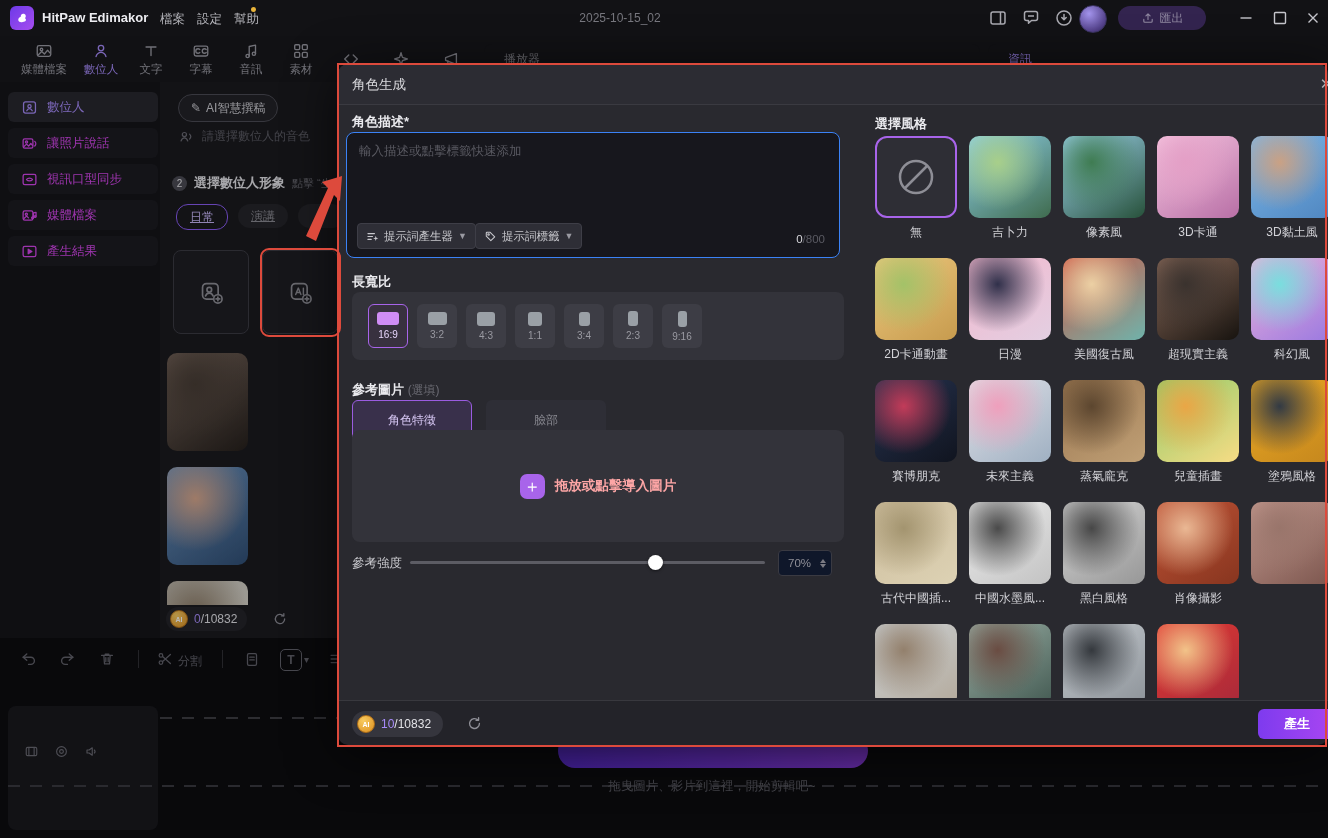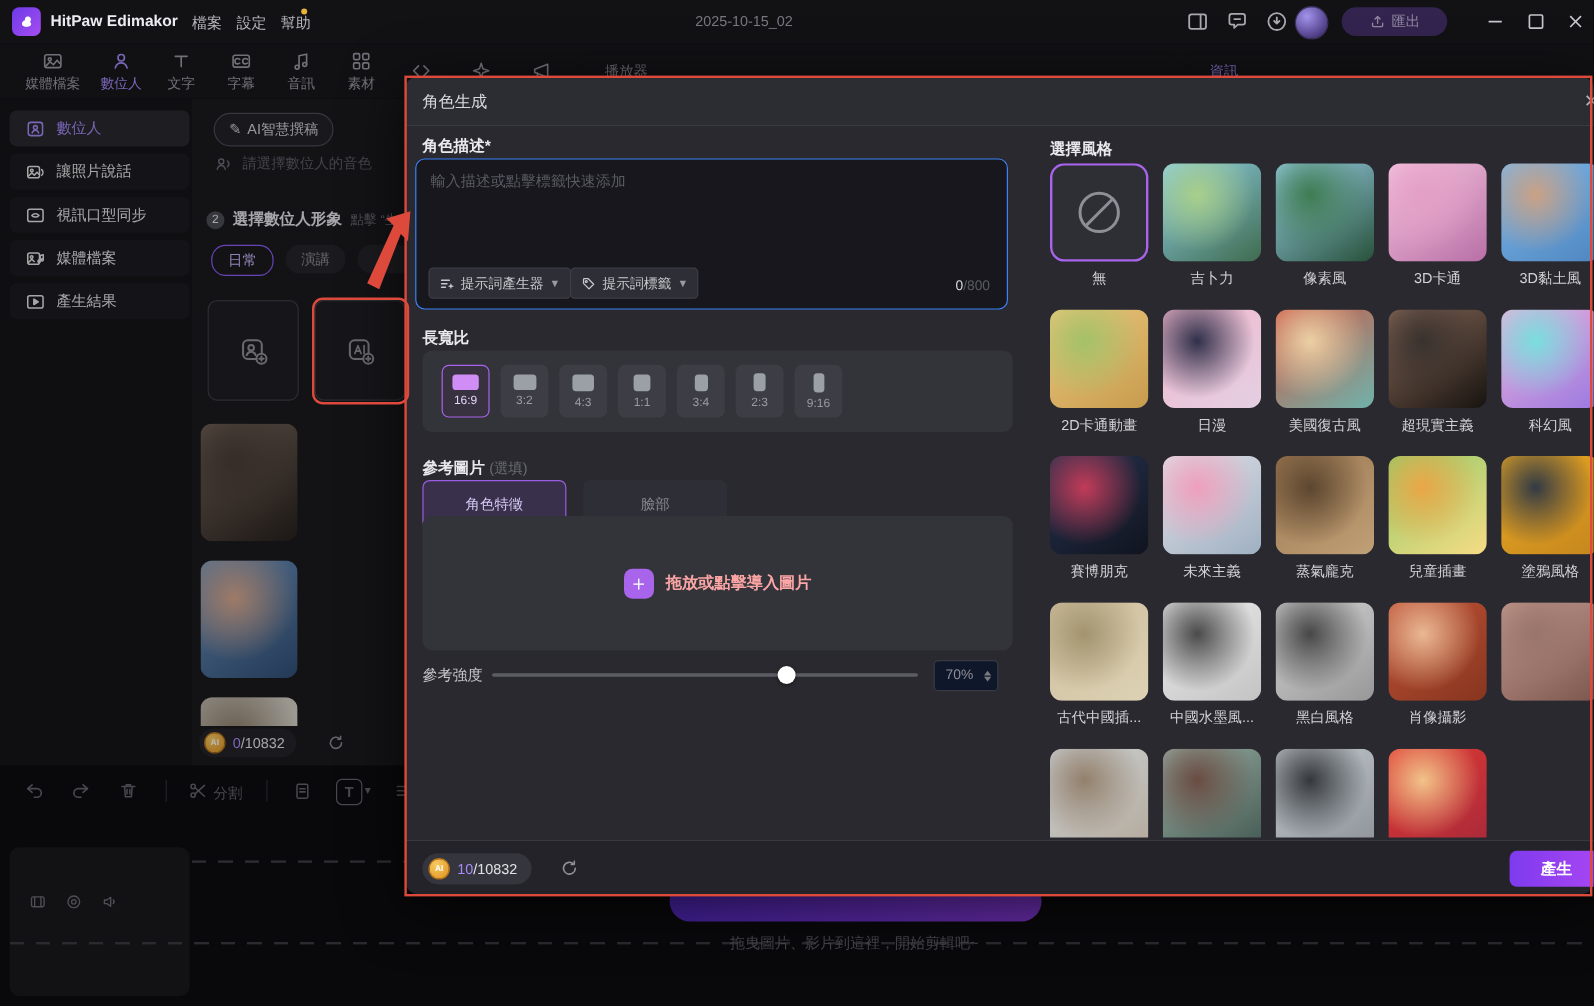--- a/index.html
+++ b/index.html
@@ -30,37 +30,37 @@
   .tool{width:50px;height:42px;display:flex;flex-direction:column;align-items:center;justify-content:center;gap:2px;
         color:#9a9aa2;font-size:11.5px;}
   .tool.first{width:64px;}
   .tool.active{color:#a78bfa;}
   .tool .tico{width:18px;height:18px;}
 
   
   .sidecol{left:0;top:82px;width:160px;height:556px;background:#121215;}
   #sidebar-items{position:absolute;left:8px;top:92px;width:150px;}
   .sideitem{height:30px;margin-bottom:6px;border-radius:6px;display:flex;align-items:center;gap:9px;
-            padding-left:13px;color:#e5e5e5;font-size:12.5px;background:#1a1a1e;}
+            padding-left:13px;color:#d946ef;font-size:12.5px;background:#1a1a1e;}
   .sideitem.active{background:#26262b;color:#a78bfa;}
   .sideitem .sico{width:17px;height:17px;}
 
   
   .midcol{left:160px;top:82px;width:320px;height:556px;background:#18181b;}
   .aiwrite{left:178px;top:94px;height:26px;padding:0 12px;border:1px solid #4a4a52;border-radius:14px;
            display:inline-flex;align-items:center;gap:5px;font-size:12px;color:#cfcfd4;background:#202024;}
   .voicerow{left:178px;top:128px;display:flex;align-items:center;gap:8px;color:#5c5c63;font-size:12px;}
   .steprow{left:172px;top:174px;display:flex;align-items:center;gap:7px;}
   .stepno{width:15px;height:15px;border-radius:50%;background:#4a4a52;color:#e6e6ea;font-size:10px;
           display:flex;align-items:center;justify-content:center;}
   .steptitle{font-size:13px;font-weight:bold;color:#e4e4e8;}
   .stephint{font-size:11px;color:#6a6a71;}
   #avatar-tabs{position:absolute;left:176px;top:204px;display:flex;gap:10px;}
   .atab{height:24px;padding:0 13px;border-radius:12px;background:#232327;color:#8a8a91;font-size:12px;
-        display:flex;align-items:center;}
+        display:flex;align-items:center;text-decoration:underline;}
   .atab.active{background:transparent;border:1px solid #8b5cf6;color:#c7b6f7;}
   .atab.ghost{width:20px;}
   .addcard{top:250px;width:74px;height:82px;border:1px solid #3a3a41;border-radius:8px;background:#1c1c20;
            display:flex;align-items:center;justify-content:center;color:#8f8f96;}
   #avatar-grid{position:absolute;left:167px;top:353px;width:171px;height:252px;overflow:hidden;
                display:flex;flex-wrap:wrap;gap:16px 12px;}
   .avthumb{position:relative;width:81px;height:98px;border-radius:10px;}
   .coinrow{left:166px;top:607px;height:24px;padding:0 10px 0 4px;border-radius:12px;background:#222226;
            display:inline-flex;align-items:center;gap:6px;font-size:12px;}
   .coin{width:16px;height:16px;border-radius:50%;background:radial-gradient(circle at 35% 30%,#f8cb60,#dd8f1f);

